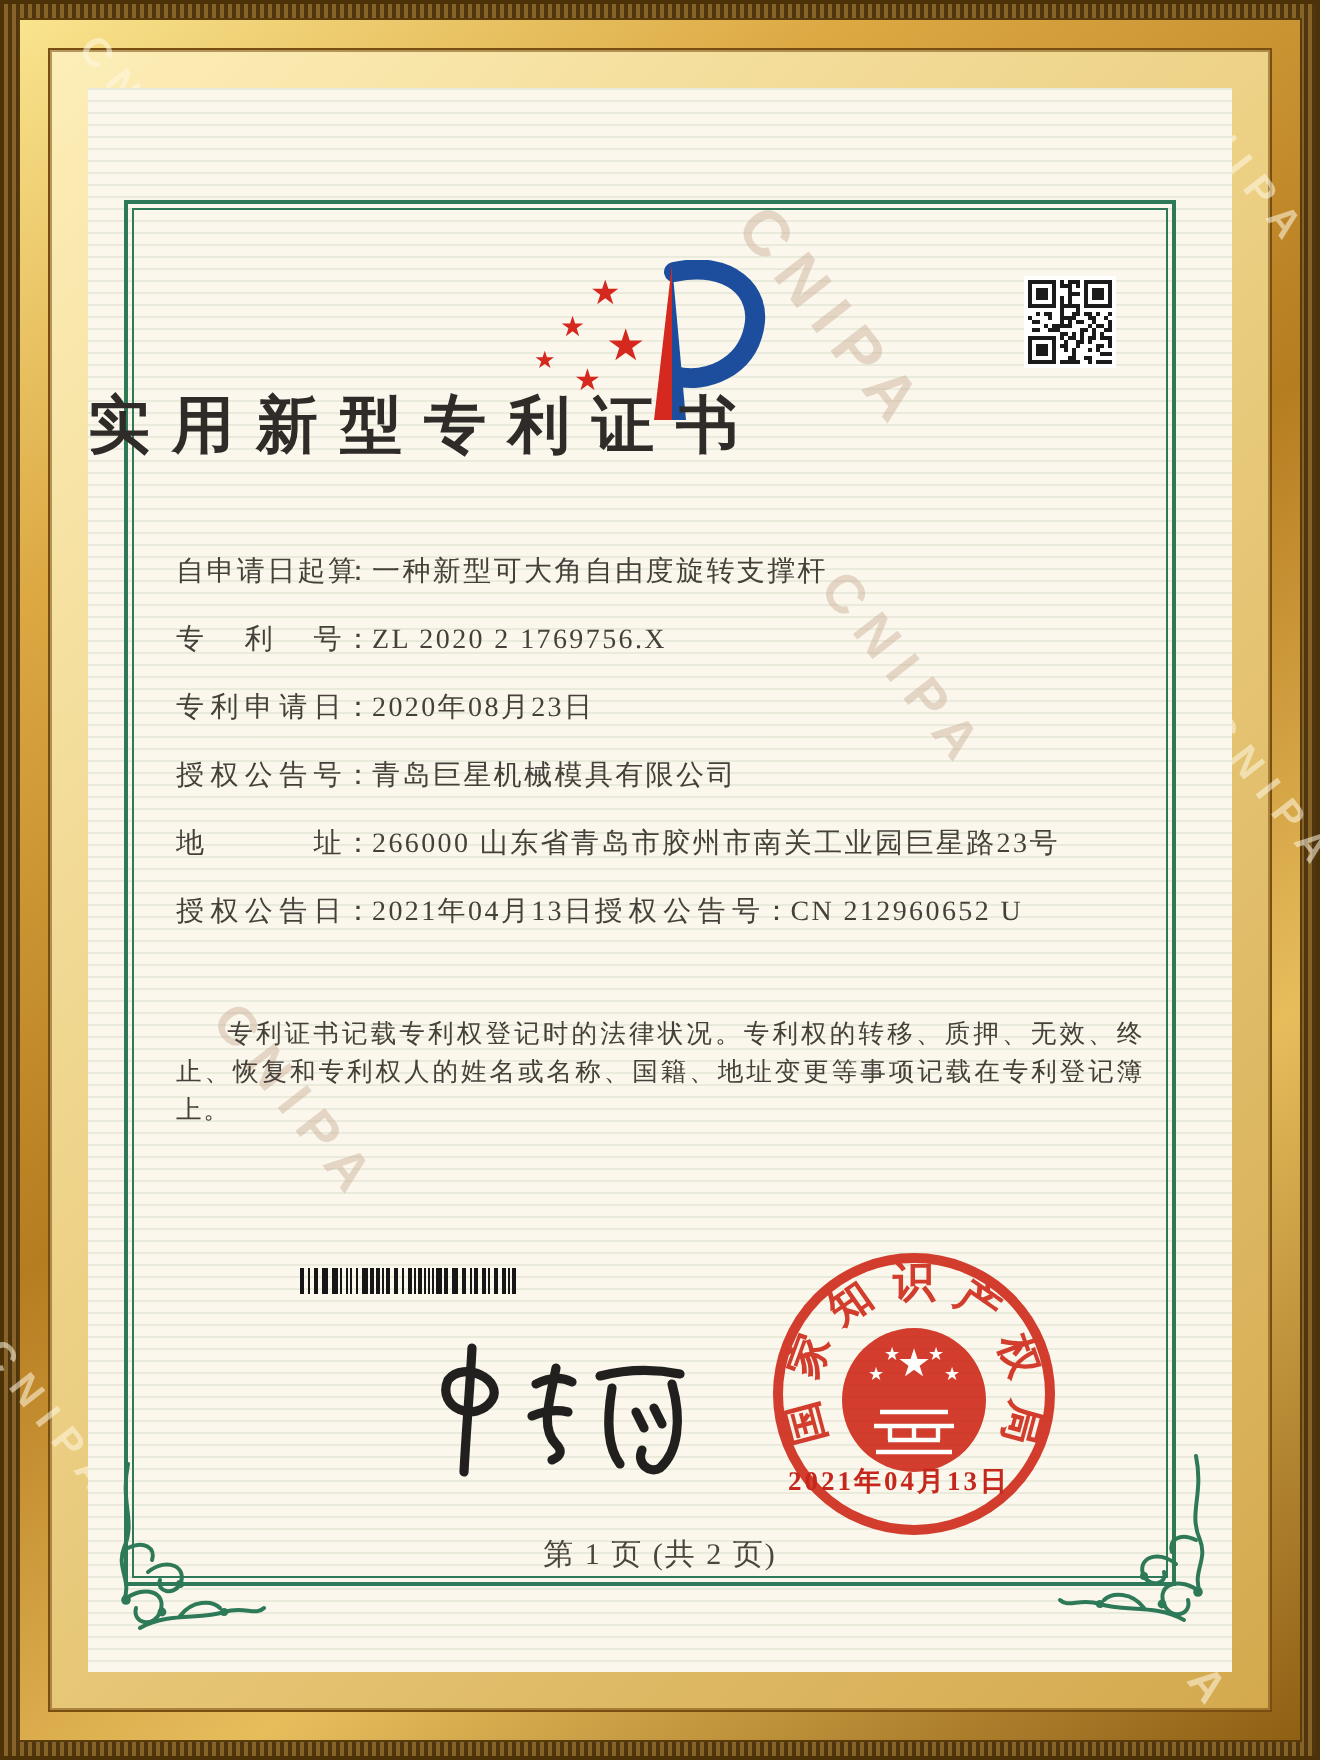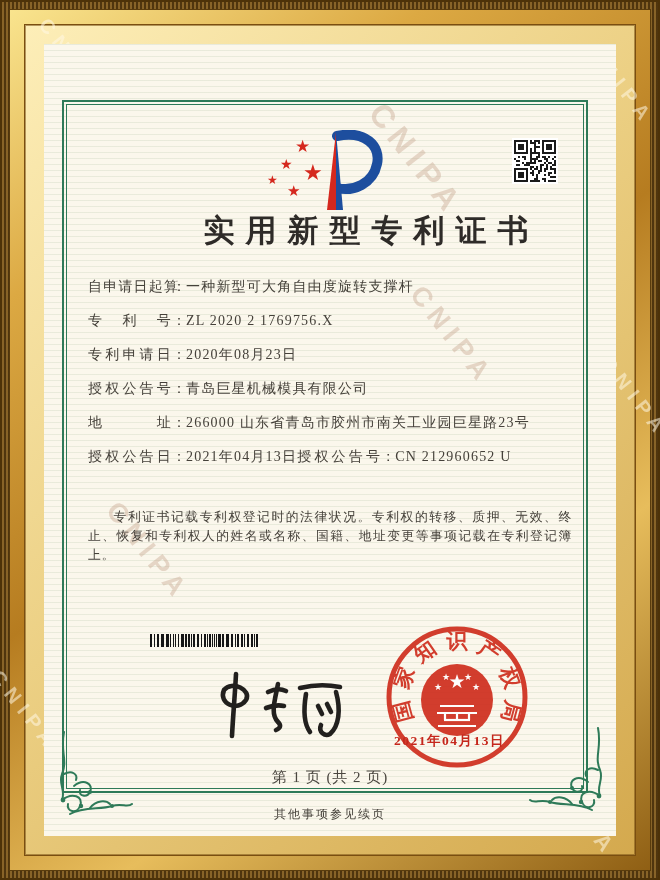--- a/index.html
+++ b/index.html
@@ -26,21 +26,21 @@
   
   .wm{position:absolute;font-family:"Liberation Sans",sans-serif;font-weight:bold;
     transform:rotate(52deg);transform-origin:left top;letter-spacing:7px;pointer-events:none;user-select:none;}
   .wm.tan{color:rgba(198,163,140,.40);}
   .wm.gold{color:rgba(255,248,228,.55);}
   
   .cert-no{position:absolute;left:42px;top:86px;font-size:13px;letter-spacing:2px;color:#5a544c;}
   .logo{position:absolute;left:221px;top:86px;width:134px;height:84px;}
   .logo .star{position:absolute;color:#d5281e;line-height:1;}
   .qr{position:absolute;left:468px;top:94px;width:46px;height:46px;background:#fff;padding:2px;}
-  .title{position:absolute;left:0;top:166px;width:100%;text-align:center;margin-left:36px;}
+  .title{position:absolute;left:0;top:148px;width:100%;}
   .title span{font-size:31px;font-weight:bold;color:#2e2b28;letter-spacing:11px;margin-right:-11px;}
   
   .fields{position:absolute;left:44px;top:232px;width:492px;font-size:14px;color:#45413a;letter-spacing:1.2px;}
   .frow{margin-bottom:13px;line-height:21px;white-space:nowrap;}
   .flabel{display:inline-block;width:84px;text-align:justify;text-align-last:justify;}
   .fcolon{display:inline-block;width:14px;}
   .grant-pair2{}
   
   .paras{position:absolute;left:44px;top:464px;width:484px;font-size:12.8px;line-height:19px;
     color:#45413a;text-align:justify;letter-spacing:.8px;}
@@ -419,15 +419,14 @@
           <path d="M55,91 h40"></path>
           <path d="M62,98 h26"></path>
           <path d="M63,91 v7 M75,91 v7 M87,91 v7"></path>
           <path d="M56,104 h38"></path>
         </g>
       </g>
     </svg>
     <div class="seal-date">2021年04月13日</div>
 
     <div class="page-note">第 1 页 (共 2 页)</div>
-    <div class="cont-note">其他事项参见续页</div>
   </div>
 </div>
 
 </body></html>

